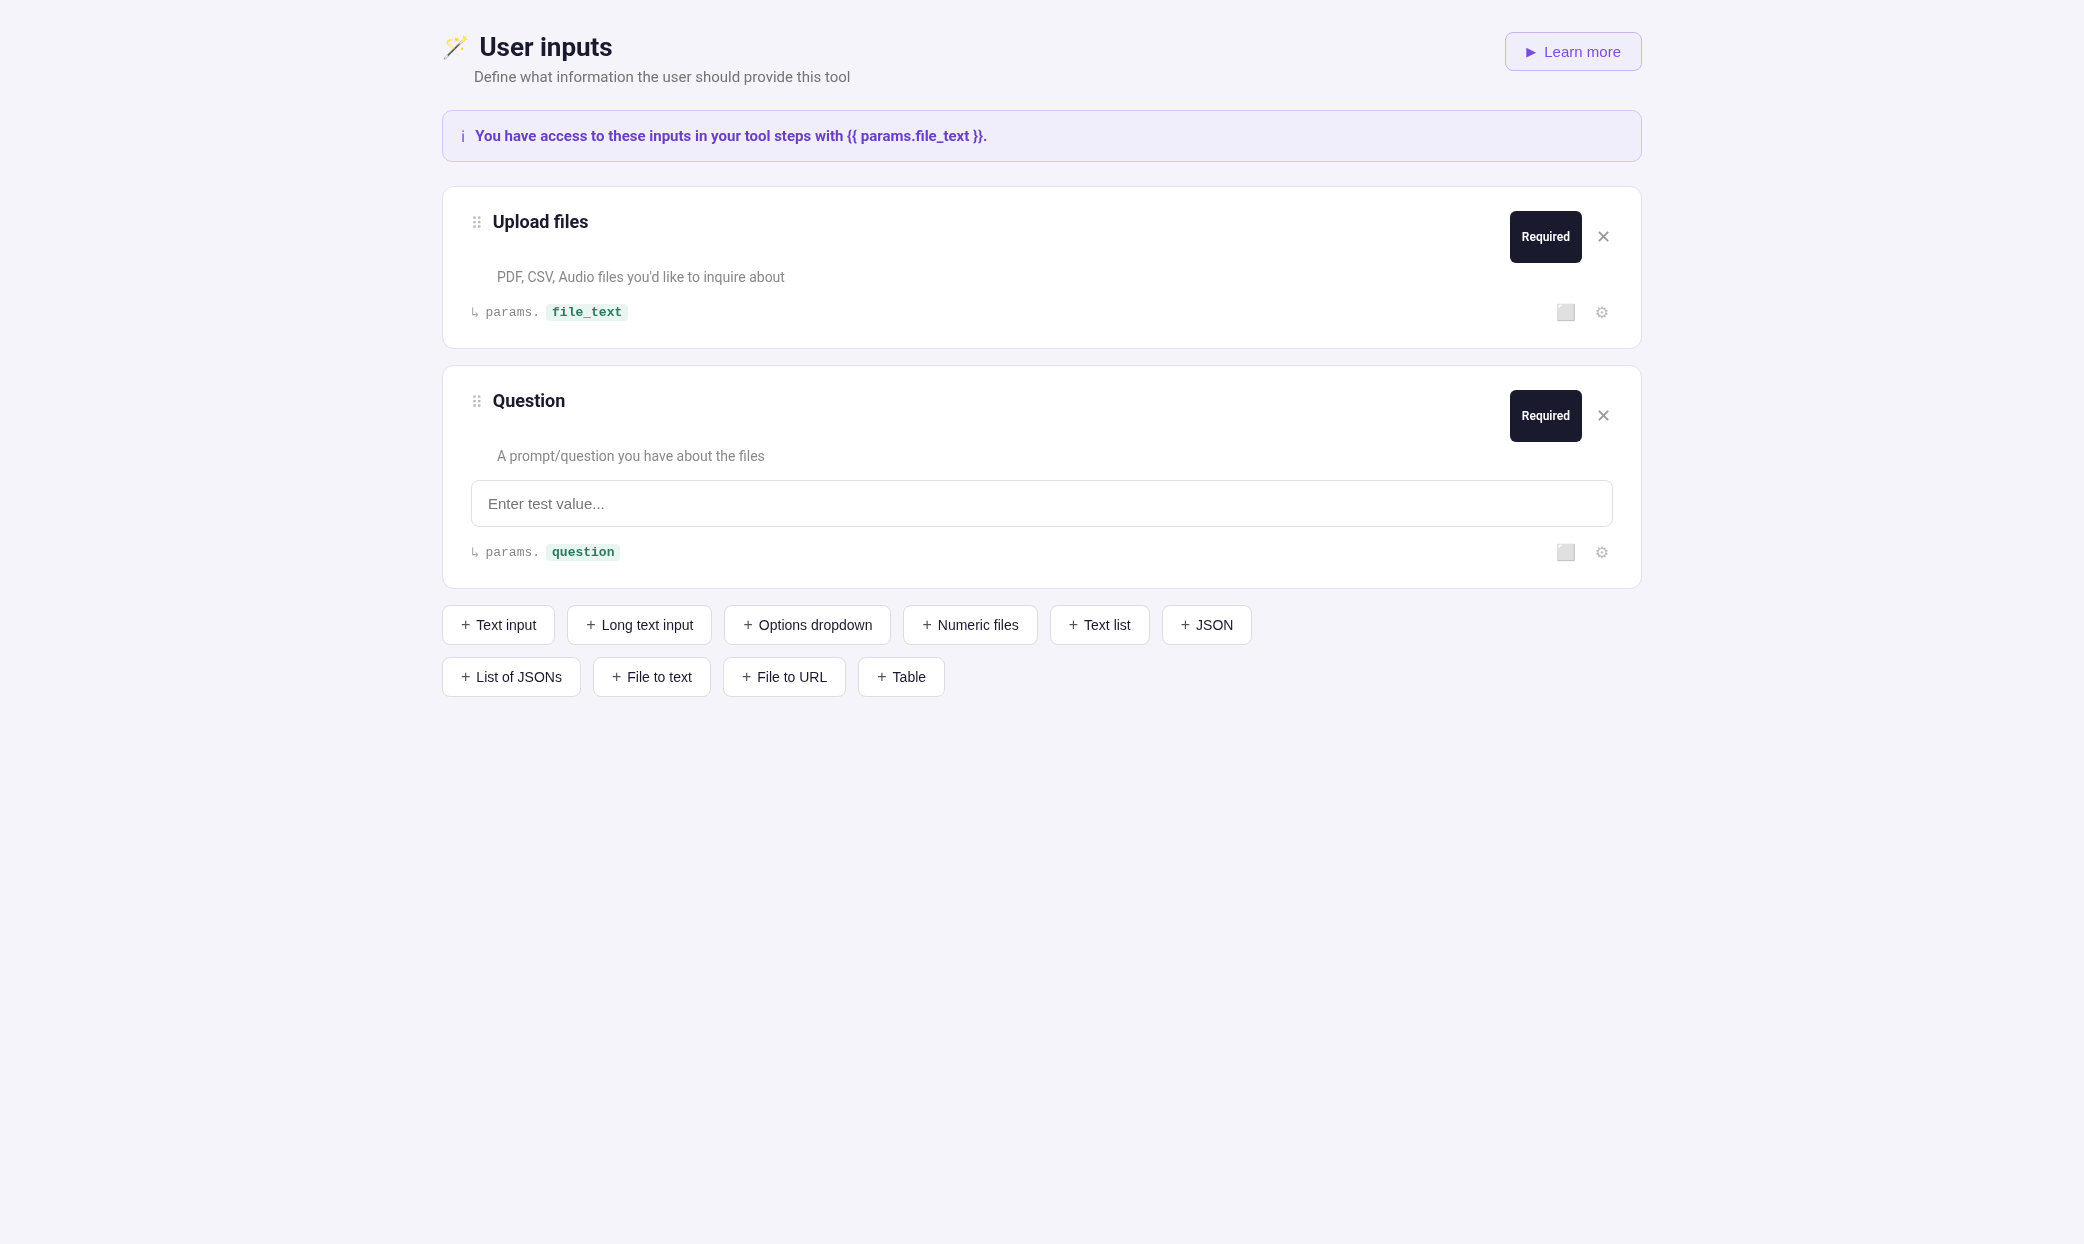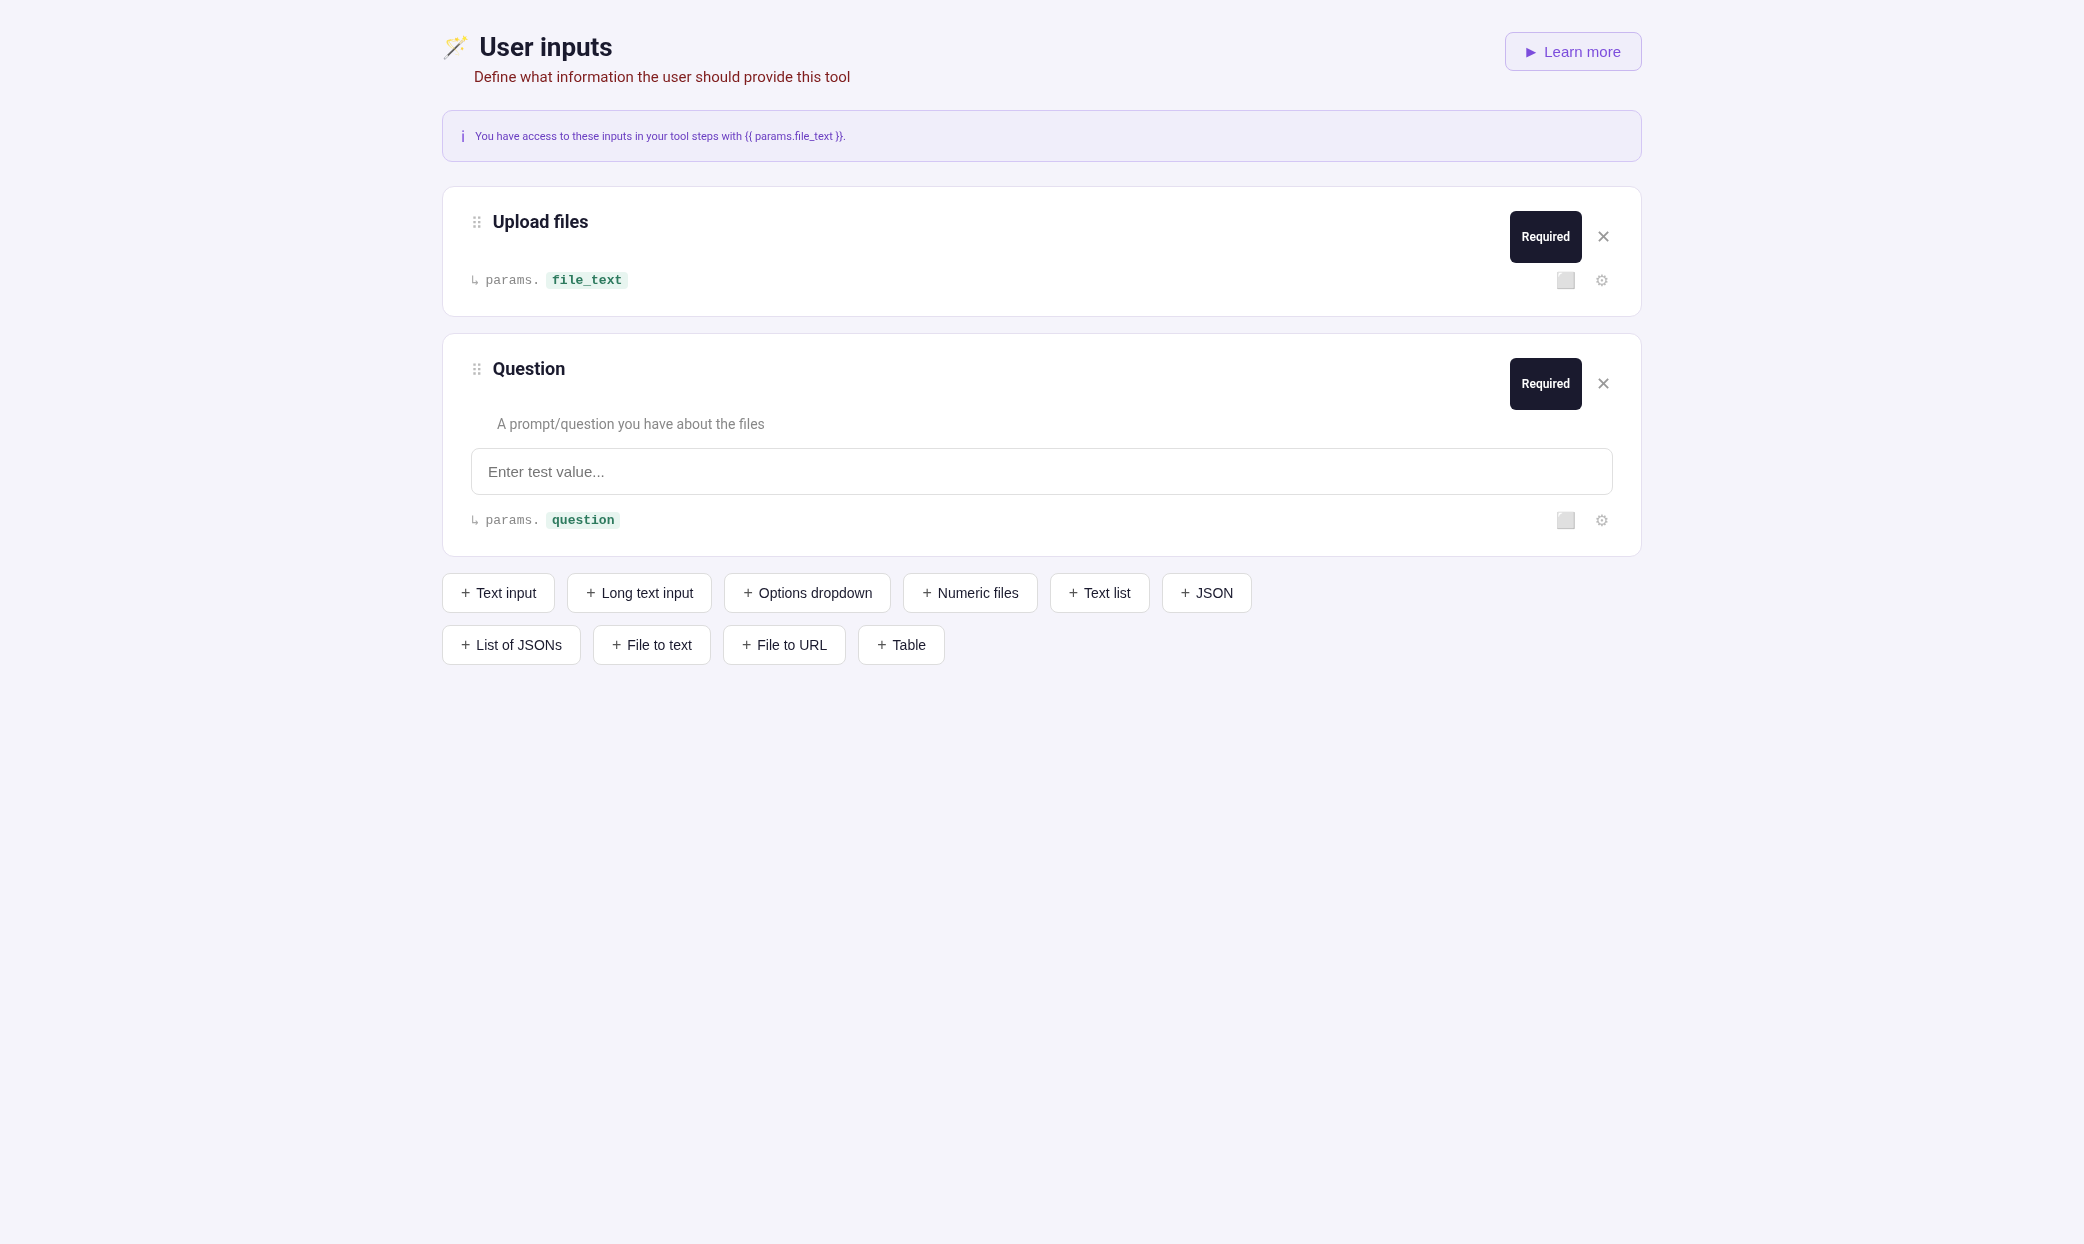--- a/index.html
+++ b/index.html
@@ -38,21 +38,21 @@
     }
 
     .page-title {
       font-size: 26px;
       font-weight: 700;
       color: #1a1a2e;
     }
 
     .page-subtitle {
       font-size: 15px;
-      color: #7f1d1d;
+      color: #737373;
       margin-left: 32px;
     }
 
     .learn-more-btn {
       display: flex;
       align-items: center;
       gap: 8px;
       background: #f0eefa;
       border: 1.5px solid #c9b8f0;
       border-radius: 8px;
@@ -81,22 +81,22 @@
       margin-bottom: 24px;
     }
 
     .info-icon {
       color: #7c4ddc;
       font-size: 16px;
       flex-shrink: 0;
     }
 
     .info-text {
-      font-size: 11px;
-      font-weight: 400;
+      font-size: 15px;
+      font-weight: 700;
       color: #6b3fc2;
     }
 
     
     .card {
       background: #fff;
       border: 1.5px solid #e5e0f0;
       border-radius: 12px;
       padding: 24px 28px;
       margin-bottom: 16px;
@@ -302,20 +302,21 @@
     <div class="card-header">
       <div class="card-title-area">
         <span class="drag-handle">⠿</span>
         <span class="card-title">Upload files</span>
       </div>
       <div class="card-actions">
         <span class="required-badge">Required</span>
         <button class="close-btn">✕</button>
       </div>
     </div>
+    <p class="card-description">PDF, CSV, Audio files you'd like to inquire about</p>
 
 
     <div class="param-row">
       <div class="param-label">
         <span class="param-arrow">↳</span>
         <span class="param-key">params.</span>
           <span class="param-value">file_text</span>
       </div>
       <div class="param-icons">
         <button class="param-icon-btn">⬜</button>

